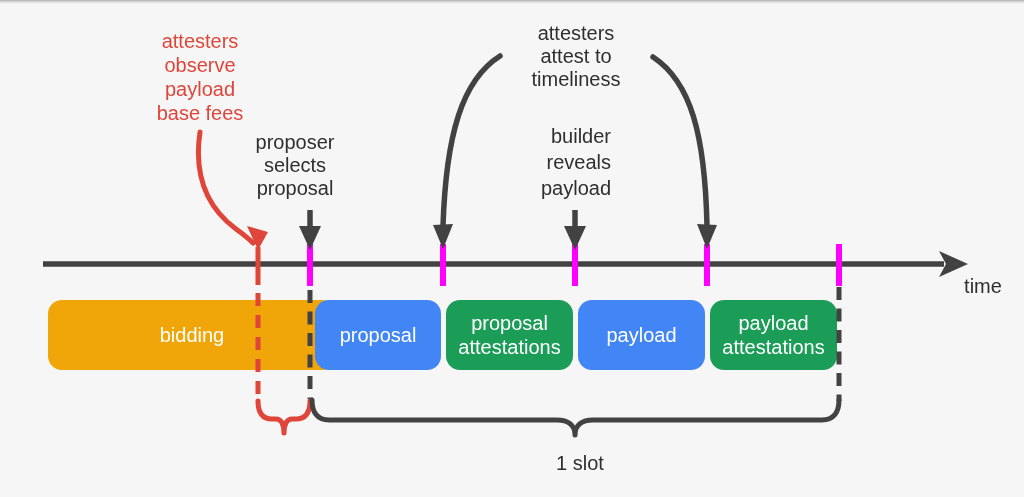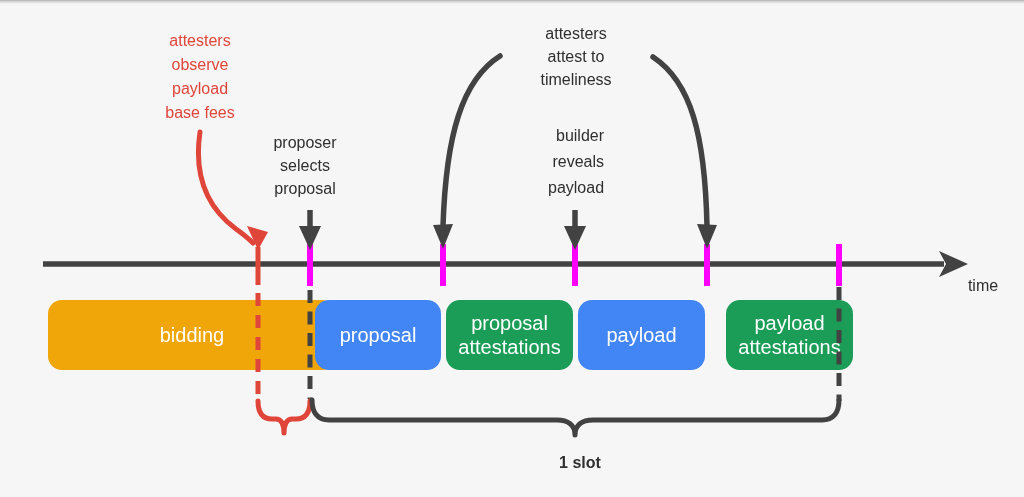--- a/index.html
+++ b/index.html
@@ -33,50 +33,50 @@
   .block-2{left:315px;width:126px;}
   .block-3{left:446px;width:127px;}
   .block-4{left:578px;width:127px;}
   .block-5{left:710px;width:127px;}
   
   .note{
     position:absolute;
     transform:translateX(-50%);
     text-align:center;
     white-space:pre-line;
-    font-size:16px;line-height:24px;
+    font-size:20px;line-height:24px;
     color:#2f2f2f;
   }
   .note-red{color:#e0453a;}
   .note-observe{left:200px;top:29px;}
   .note-attest{left:576px;top:22px;line-height:23px;}
-  .note-proposer{left:305px;top:131px;line-height:23px;}
+  .note-proposer{left:295px;top:131px;line-height:23px;}
   .note-builder{left:576px;top:123px;line-height:26px;text-align:right;}
   .axis-label{left:937px;top:274px;margin-left:46px;}
   .brace-label{top:451px;}
   .label-dseconds{left:285px;}
-  .label-oneslot{left:580px;font-weight:bold;}
+  .label-oneslot{left:580px;}
   
   svg.strokes{
     position:absolute;left:0;top:0;width:1024px;height:497px;
     pointer-events:none;
   }
 </style>
 </head>
 <body>
 
 <div id="canvas">
 
   <div class="top-edge"></div>
 
   <div class="block block-1" style="background-color: rgb(240, 165, 8);">bidding</div>
   <div class="block block-2" style="background-color: rgb(66, 133, 244);">proposal</div>
   <div class="block block-3" style="background-color: rgb(27, 157, 87);">proposal attestations</div>
   <div class="block block-4" style="background-color: rgb(66, 133, 244);">payload</div>
-  <div class="block block-5" style="background-color: rgb(27, 157, 87); margin-left: 16px;">payload attestations</div>
+  <div class="block block-5" style="background-color: rgb(27, 157, 87);">payload attestations</div>
 
   <svg class="strokes" viewBox="0 0 1024 497">
 
     <line x1="43" y1="264" x2="944" y2="264" stroke="#424242" stroke-width="5.5" style="stroke: rgb(66, 66, 66);"></line>
     <path d="M939,251 L968,264 L939,277 L946,264 Z" fill="#424242" style="fill: rgb(66, 66, 66);"></path>
 
     <line x1="310" y1="244" x2="310" y2="286" stroke="#ff00ff" stroke-width="6" style="stroke: rgb(255, 0, 255);"></line>
     <line x1="443" y1="244" x2="443" y2="286" stroke="#ff00ff" stroke-width="6" style="stroke: rgb(255, 0, 255);"></line>
     <line x1="575" y1="244" x2="575" y2="286" stroke="#ff00ff" stroke-width="6" style="stroke: rgb(255, 0, 255);"></line>
     <line x1="707" y1="244" x2="707" y2="286" stroke="#ff00ff" stroke-width="6" style="stroke: rgb(255, 0, 255);"></line>

